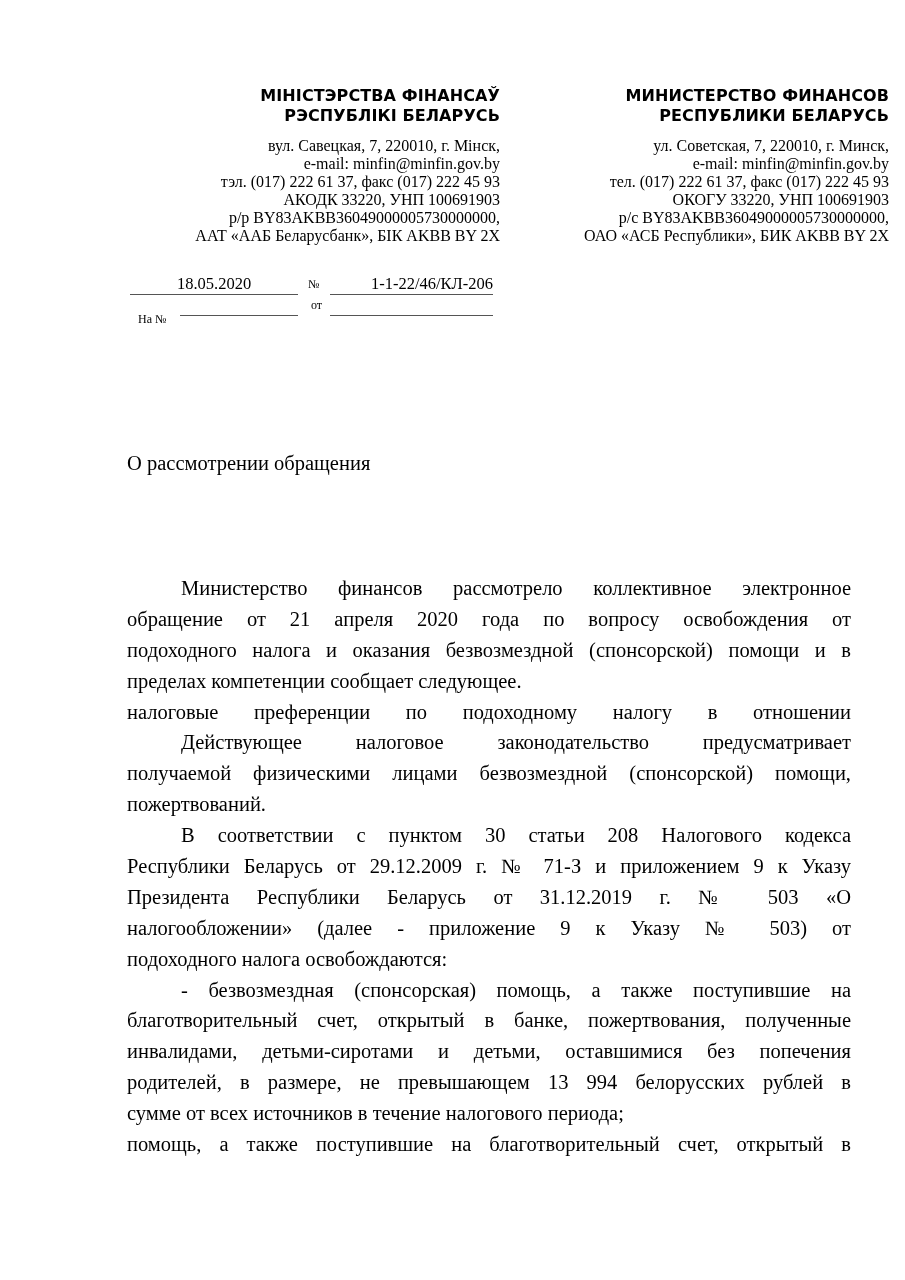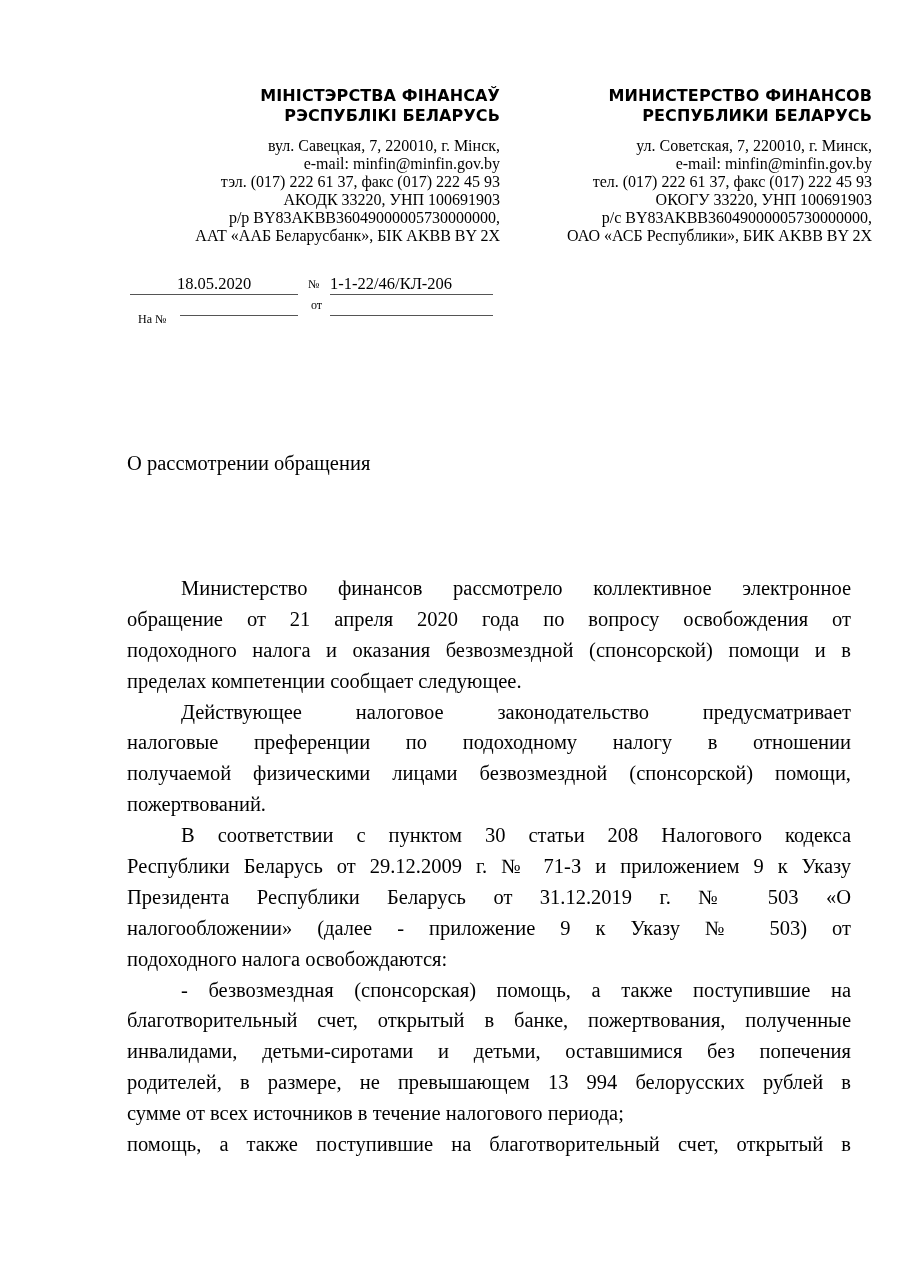--- a/index.html
+++ b/index.html
@@ -1,29 +1,29 @@
 <!DOCTYPE html>
 <html><head>
 <meta charset="utf-8">
 <style>
   html, body { margin: 0; padding: 0; background: #ffffff; }
   body { width: 905px; height: 1280px; position: relative; overflow: hidden; color: #000; }
   .page { position: absolute; left: 0; top: 0; width: 905px; height: 1280px; background: #fff; }
 
   .hdr { position: absolute; top: 86px; width: 360px; text-align: right; }
   .hdr-left { left: 140px; }
-  .hdr-right { left: 512px; }
+  .hdr-right { left: 529px; }
   .hdr-title { font-family: "DejaVu Sans", sans-serif; font-weight: bold; font-size: 16px; line-height: 20px; letter-spacing: 0.1px; }
   .hdr-info { font-family: "Liberation Serif", serif; font-size: 16px; line-height: 18px; margin-top: 11px; }
   .hdr-info div { white-space: nowrap; }
 
   .regline { position: absolute; font-family: "Liberation Serif", serif; }
   .date-val { left: 130px; top: 274px; width: 168px; border-bottom: 1px solid #555; text-align: center; font-size: 16.5px; line-height: 20px; }
   .num-sign { left: 308px; top: 277px; font-size: 12px; }
-  .num-val { left: 330px; top: 274px; width: 163px; border-bottom: 1px solid #555; text-align: left; font-size: 16.5px; line-height: 20px; }
+  .num-val { left: 330px; top: 274px; width: 163px; border-bottom: 1px solid #555; text-align: right; font-size: 16.5px; line-height: 20px; }
   .na-label { left: 138px; top: 312px; font-size: 12px; }
   .na-line { left: 180px; top: 299px; width: 118px; height: 16px; border-bottom: 1px solid #555; }
   .ot-label { left: 311px; top: 298px; font-size: 12px; }
   .ot-line { left: 330px; top: 299px; width: 163px; height: 16px; border-bottom: 1px solid #555; }
 
   .subject { position: absolute; left: 127px; top: 450px; font-family: "Liberation Serif", serif; font-size: 20.5px; line-height: 26px; }
 
   .body { position: absolute; left: 127px; top: 573px; width: 724px; font-family: "Liberation Serif", serif; font-size: 20.5px; }
   .ln { height: 30.9px; line-height: 30.9px; white-space: nowrap; text-align: justify; text-align-last: justify; }
   .ln.last { text-align-last: left; }
@@ -73,22 +73,22 @@
   <div class="regline ot-label">от</div>
   <div class="regline ot-line"></div>
 
   <div class="subject">О рассмотрении обращения</div>
 
   <div class="body" id="body">
       <div class="ln ind">Министерство финансов рассмотрело коллективное электронное</div>
       <div class="ln">обращение от 21 апреля 2020 года по вопросу освобождения от</div>
       <div class="ln">подоходного налога и оказания безвозмездной (спонсорской) помощи и в</div>
       <div class="ln last">пределах компетенции сообщает следующее.</div>
+      <div class="ln">налоговые преференции по подоходному налогу в отношении</div>
       <div class="ln ind">Действующее налоговое законодательство предусматривает</div>
-      <div class="ln">налоговые преференции по подоходному налогу в отношении</div>
       <div class="ln">получаемой физическими лицами безвозмездной (спонсорской) помощи,</div>
       <div class="ln last">пожертвований.</div>
       <div class="ln ind">В соответствии с пунктом 30 статьи 208 Налогового кодекса</div>
       <div class="ln">Республики Беларусь от 29.12.2009 г. № 71-З и приложением 9 к Указу</div>
       <div class="ln">Президента Республики Беларусь от 31.12.2019 г. № 503 «О</div>
       <div class="ln">налогообложении» (далее - приложение 9 к Указу № 503) от</div>
       <div class="ln last">подоходного налога освобождаются:</div>
       <div class="ln ind">- безвозмездная (спонсорская) помощь, а также поступившие на</div>
       <div class="ln">благотворительный счет, открытый в банке, пожертвования, полученные</div>
       <div class="ln">инвалидами, детьми-сиротами и детьми, оставшимися без попечения</div>

